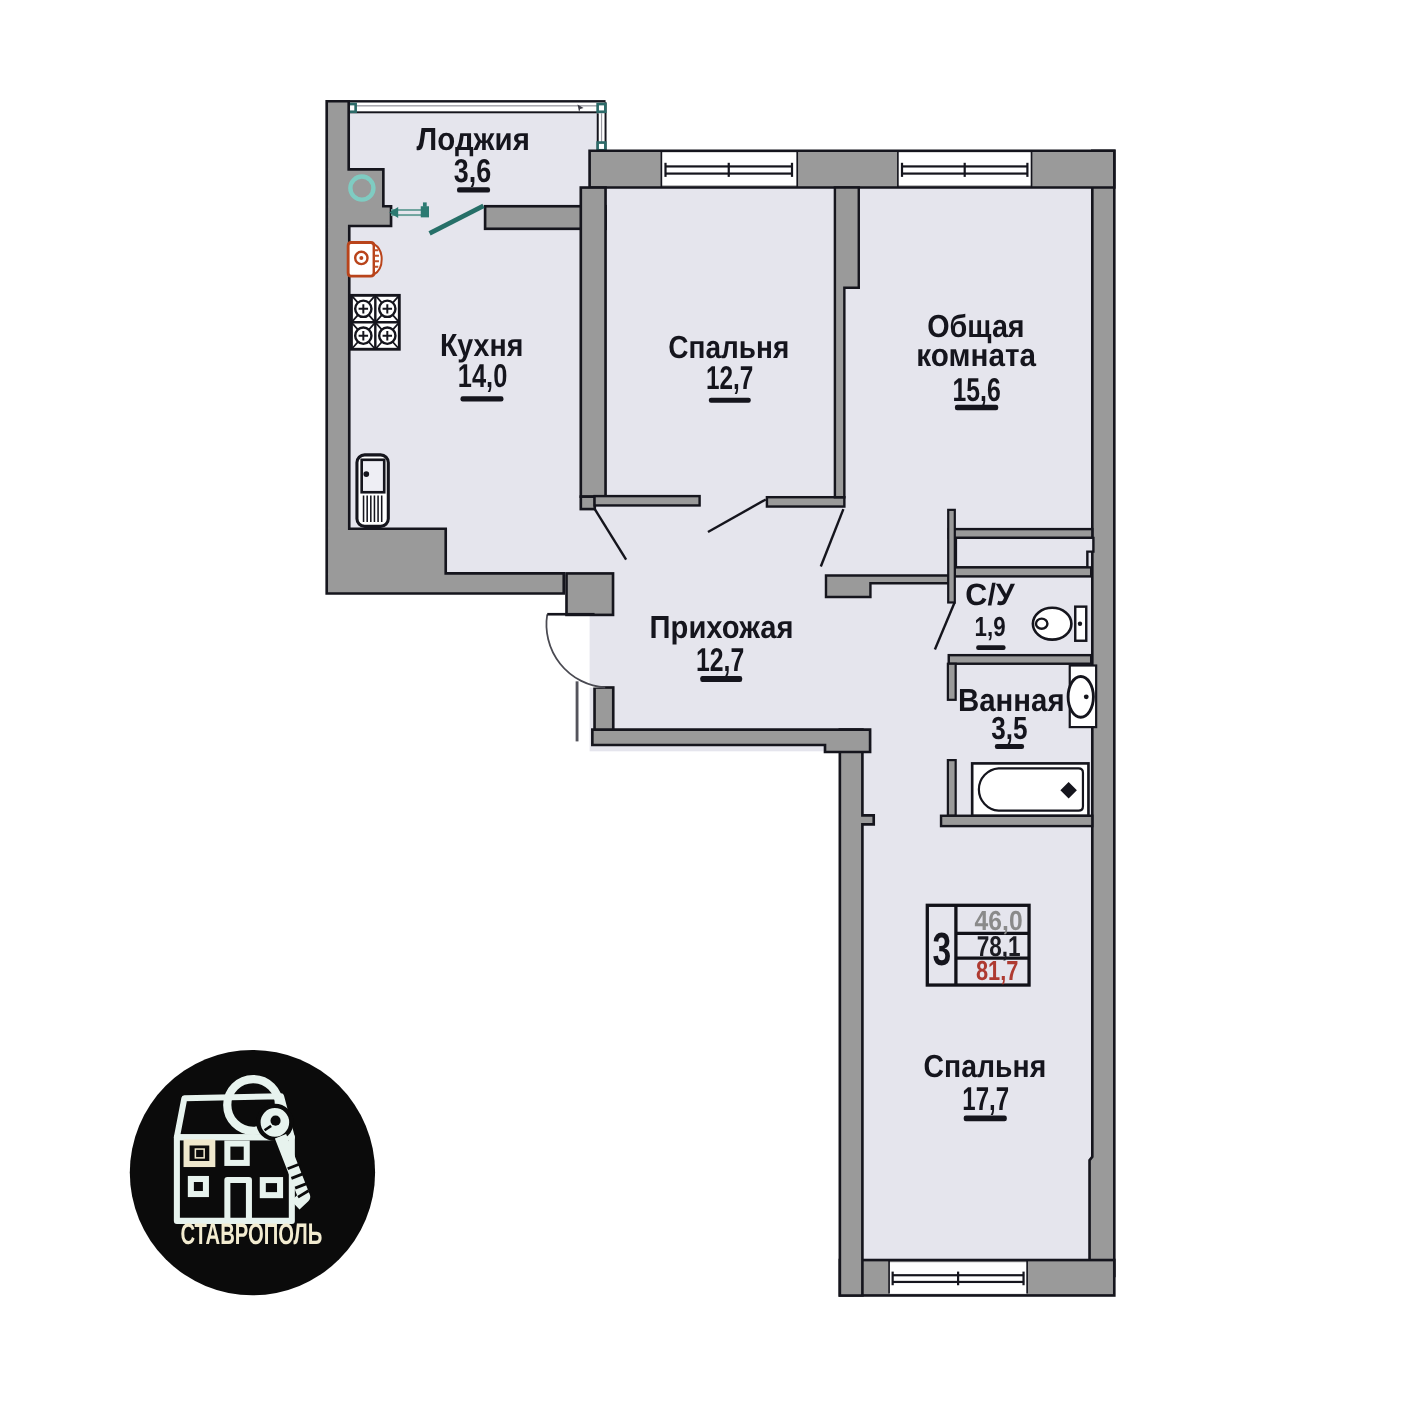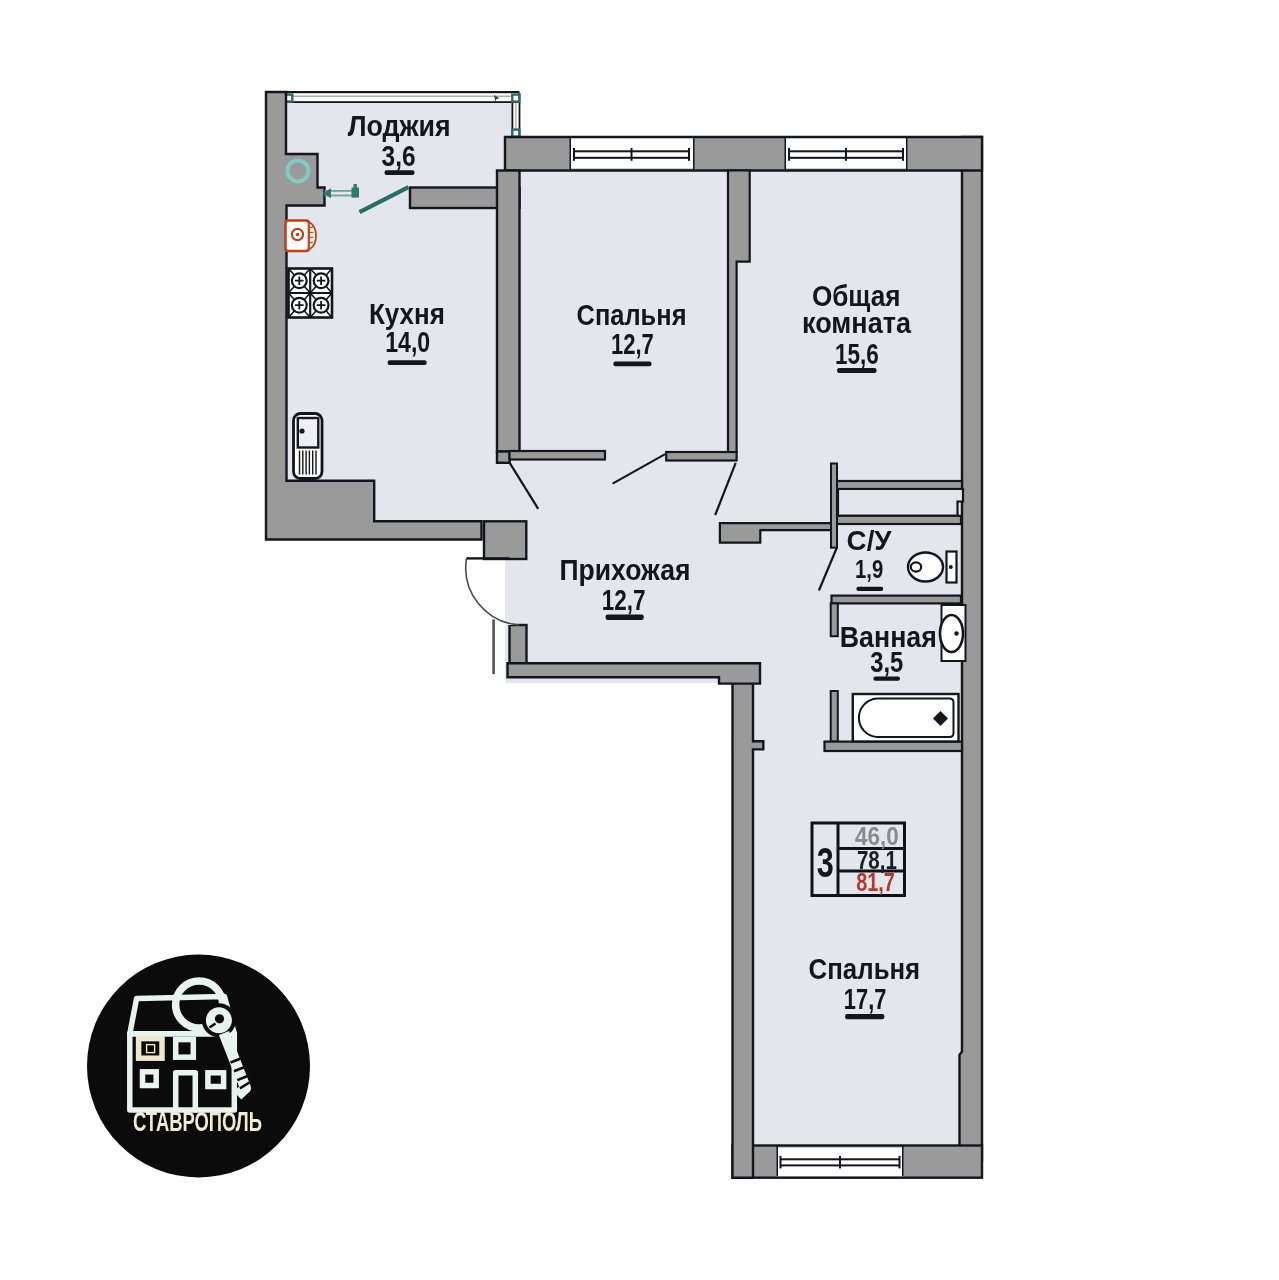--- a/index.html
+++ b/index.html
@@ -1,16 +1,16 @@
 <!DOCTYPE html>
 <html><head>
 <meta charset="utf-8">
 <style>
 html,body{margin:0;padding:0;background:#ffffff;}
-#page{width:1076px;height:1280px;position:relative;background:#ffffff;overflow:hidden;}
+#page{width:1076px;height:1280px;position:relative;background:#ffffff;overflow:hidden;margin-left:31px;}
 text{font-family:"Liberation Sans",sans-serif;font-weight:bold;fill:#15151d;}
 </style>
 </head>
 <body>
 <div id="page">
 <svg width="1279" height="1280" viewBox="0 0 1279 1280" xmlns="http://www.w3.org/2000/svg">
 
 <rect x="286" y="96" width="233" height="112" fill="#e5e5ed"></rect>
 
 <rect x="286" y="190" width="233" height="333" fill="#e5e5ed"></rect>

